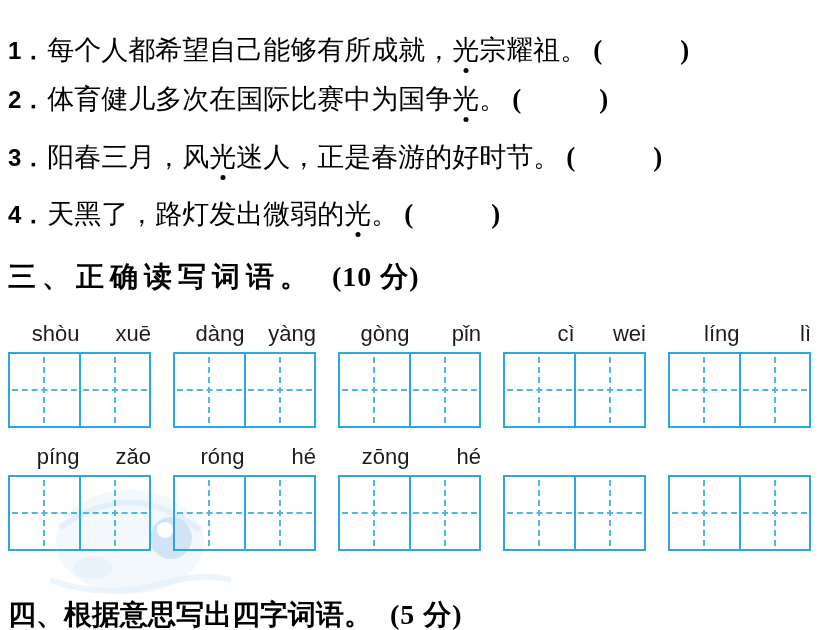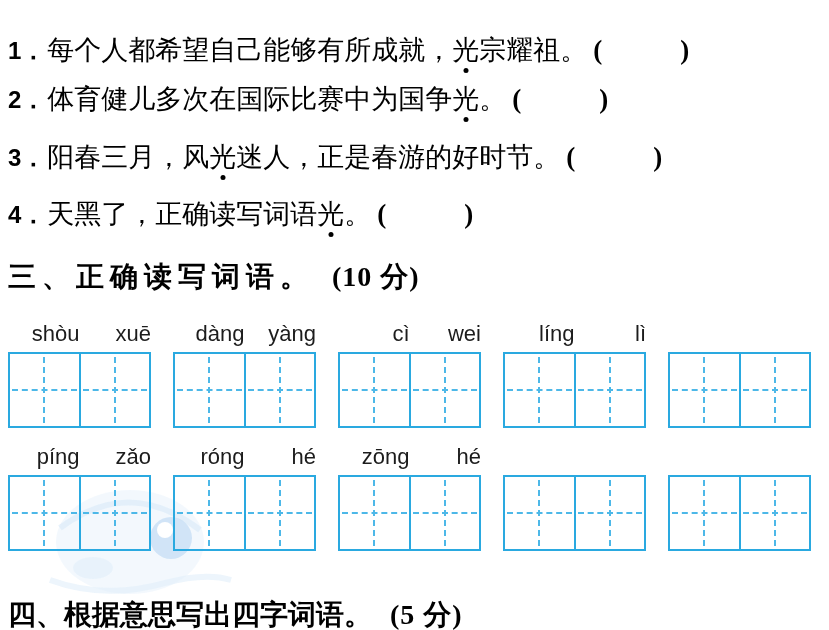--- a/index.html
+++ b/index.html
@@ -80,36 +80,40 @@
     <circle cx="136" cy="70" r="21" fill="#9cc6ee" opacity="0.8"></circle>
     <circle cx="130" cy="62" r="8" fill="#ffffff"></circle>
     <ellipse cx="58" cy="100" rx="20" ry="11" fill="#cfe4f7" opacity="0.7"></ellipse>
     <path d="M 15 112 Q 70 132 130 115 Q 170 104 196 112" fill="none" stroke="#cfe4f7" stroke-width="6" opacity="0.7"></path>
   </svg>
 
   <div>
       <div class="question" style="top: 19px; margin-top: 16px;"><span class="q-num">1．</span><span class="seg">每个人都希望自己能够有所成就，</span><span class="seg em">光</span><span class="seg">宗耀祖。</span><span class="paren open">(</span><span class="paren-gap"></span><span class="paren">)</span></div>
       <div class="question" style="top: 84px;"><span class="q-num">2．</span><span class="seg">体育健儿多次在国际比赛中为国争</span><span class="seg em">光</span><span class="seg">。</span><span class="paren open">(</span><span class="paren-gap"></span><span class="paren">)</span></div>
       <div class="question" style="top: 142px;"><span class="q-num">3．</span><span class="seg">阳春三月，风</span><span class="seg em">光</span><span class="seg">迷人，正是春游的好时节。</span><span class="paren open">(</span><span class="paren-gap"></span><span class="paren">)</span></div>
-      <div class="question" style="top: 199px;"><span class="q-num">4．</span><span class="seg">天黑了，正确读写词语</span><span class="seg em">光</span><span class="seg">。</span><span class="paren open">(</span><span class="paren-gap"></span><span class="paren">)</span></div>
+      <div class="question" style="top: 199px;"><span class="q-num">4．</span><span class="seg">天黑了，路灯发出微弱的</span><span class="seg em">光</span><span class="seg">。</span><span class="paren open">(</span><span class="paren-gap"></span><span class="paren">)</span></div>
     </div>
 
   <div class="heading" id="heading-three" style="top:261px">
     <span class="cn-spaced">三、正确读写词语。</span><span class="score">(10 分)</span>
   </div>
 
   <div>
       <div class="pinyin-row" style="top: 321px;">
         <div class="pinyin-word">
           <span class="pinyin-syl">shòu</span>
           <span class="pinyin-syl">xuē</span>
         </div>
         <div class="pinyin-word">
           <span class="pinyin-syl">dàng</span>
           <span class="pinyin-syl">yàng</span>
+        </div>
+        <div class="pinyin-word">
+          <span class="pinyin-syl">gòng</span>
+          <span class="pinyin-syl">pǐn</span>
         </div>
         <div class="pinyin-word">
           <span class="pinyin-syl">cì</span>
           <span class="pinyin-syl">wei</span>
         </div>
         <div class="pinyin-word">
           <span class="pinyin-syl">líng</span>
           <span class="pinyin-syl">lì</span>
         </div>
       </div>

